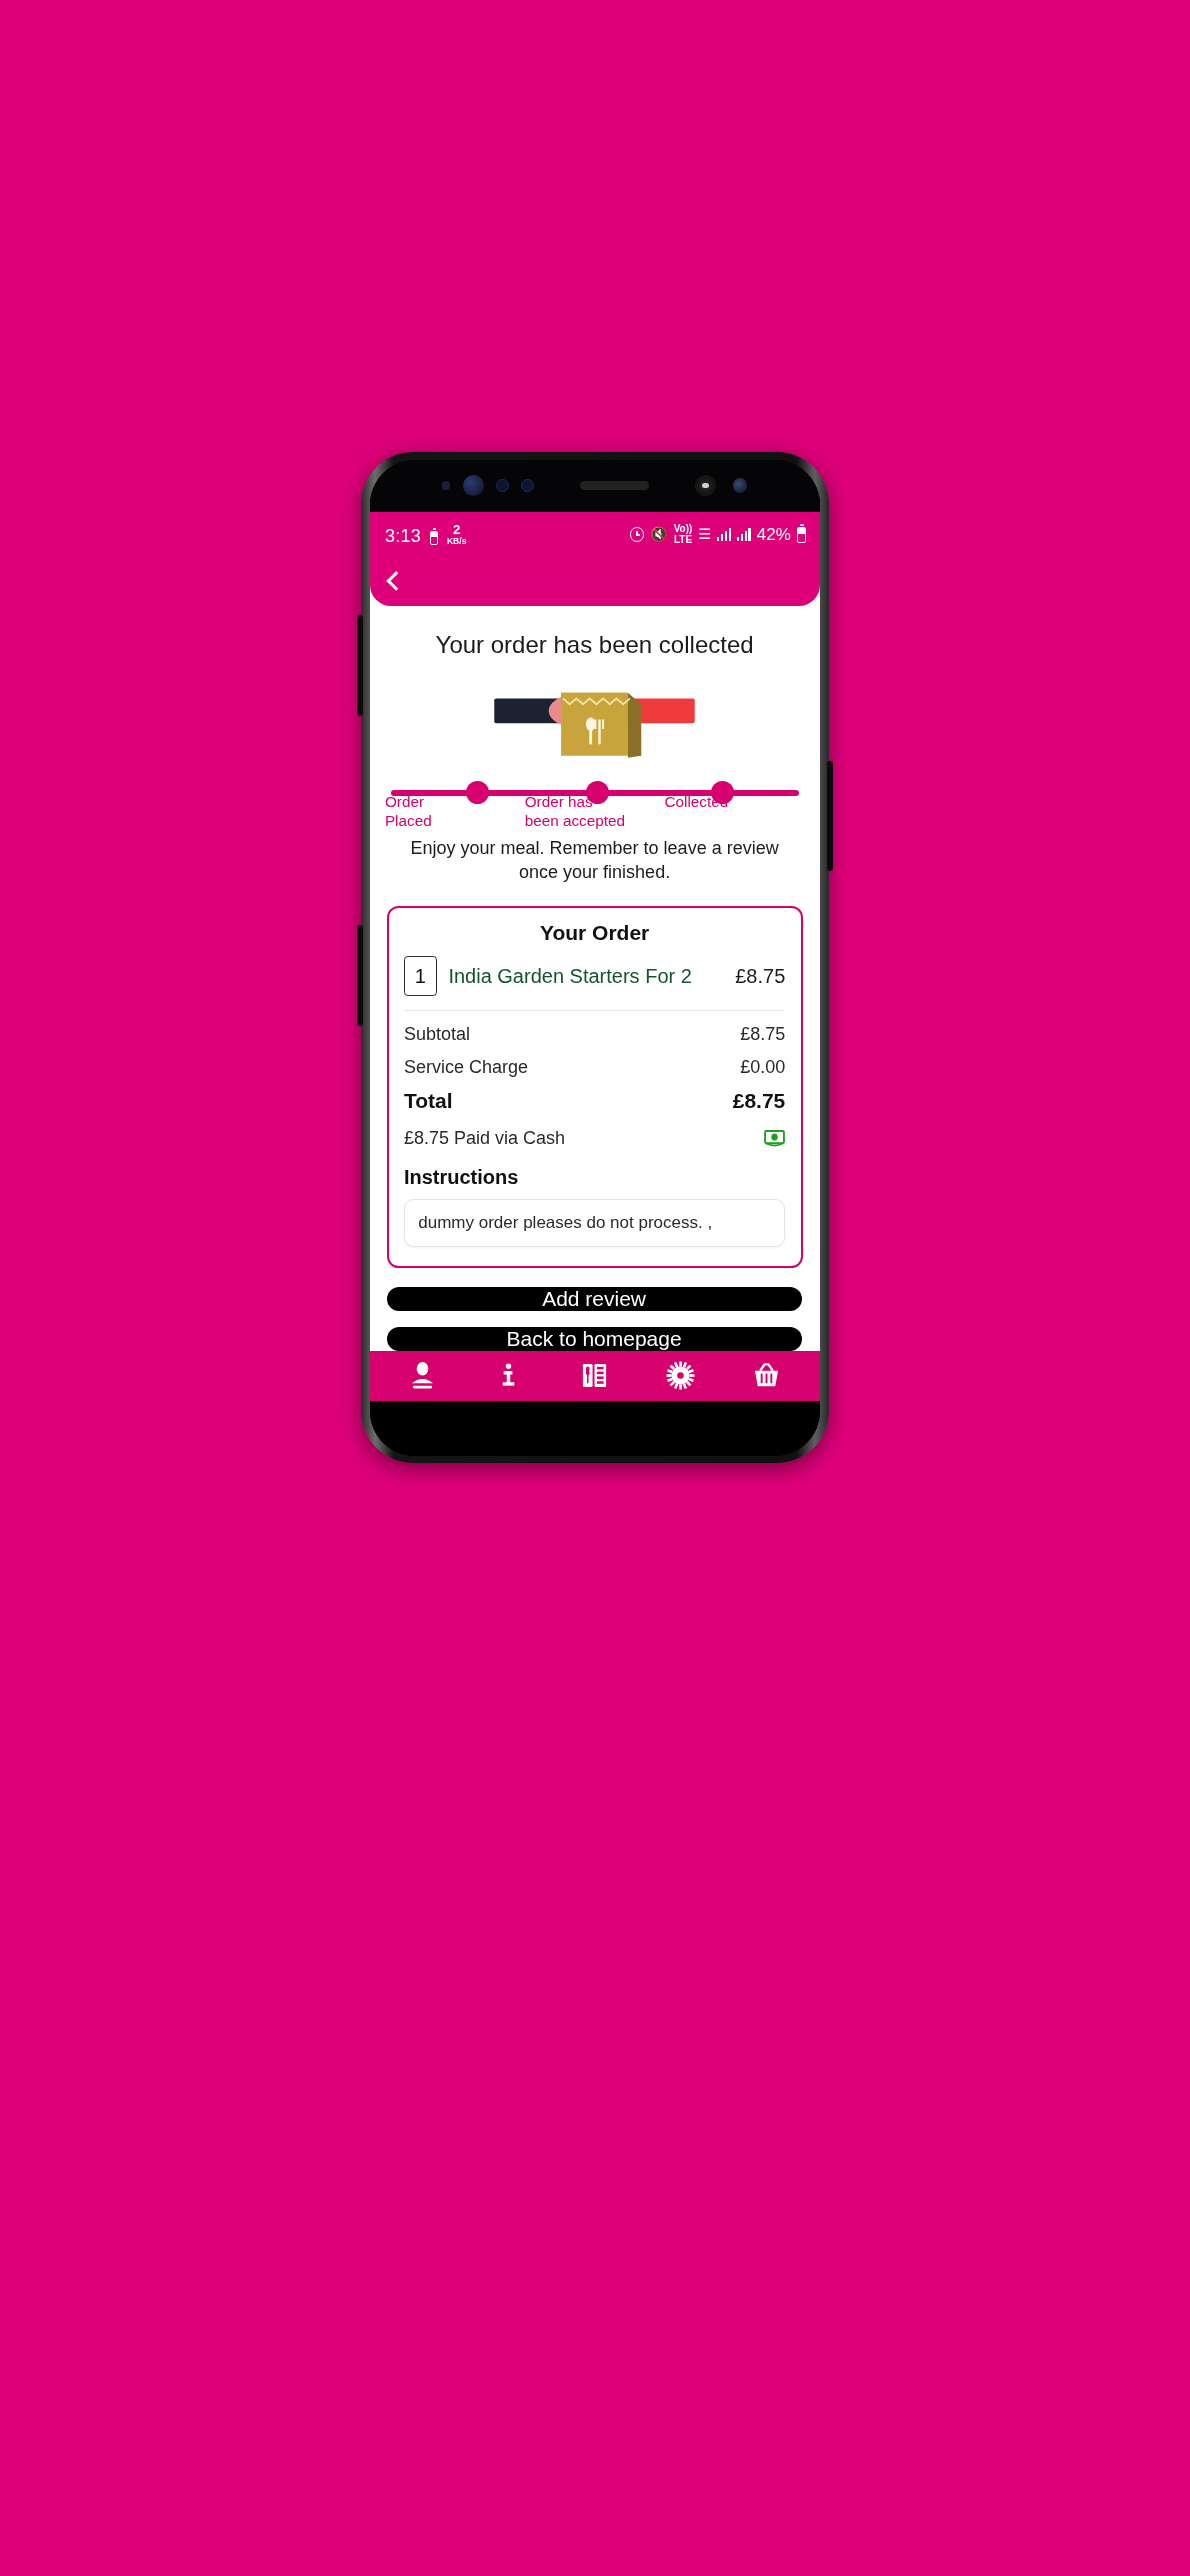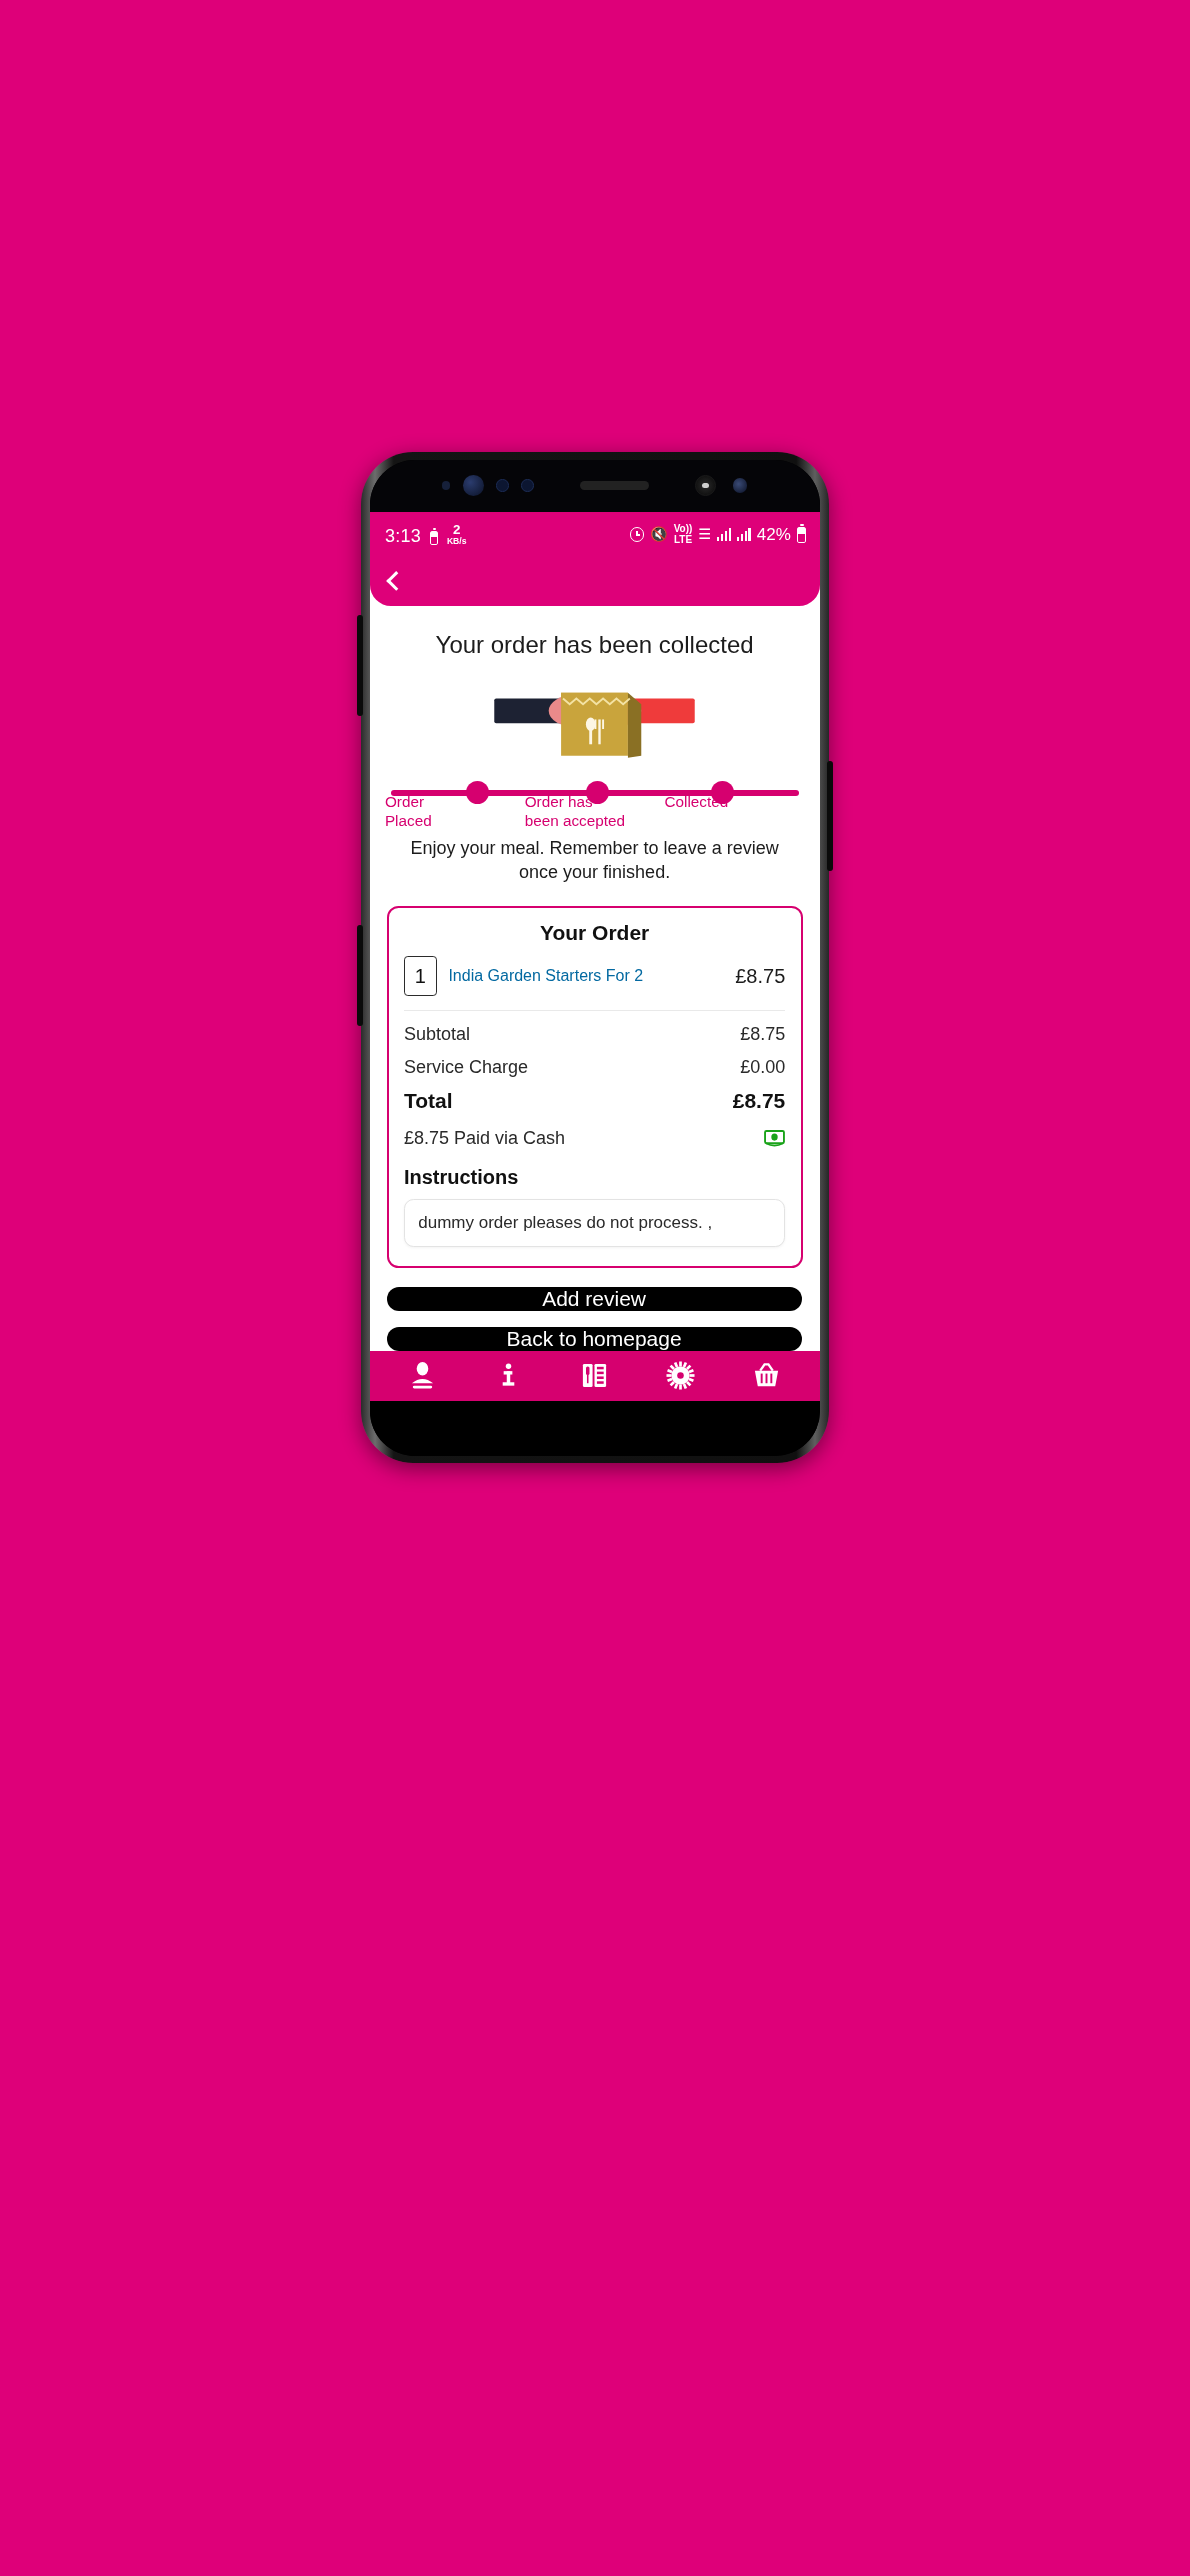--- a/index.html
+++ b/index.html
@@ -185,21 +185,21 @@
     border-radius:11.5px;
     padding:13.4px 15.3px 19px 15.3px;
   }
   .oc-title { text-align:center; font-size:21px; font-weight:bold; color:#111; margin-bottom:11.5px; }
   .oc-item { display:flex; align-items:center; gap:11.5px; padding-bottom:13.4px; border-bottom:1.4px solid #e9e9e9; }
   .qty {
     width:33px; height:40px; border:1.7px solid #2b2b2b; border-radius:3.8px;
     display:flex; align-items:center; justify-content:center;
     font-size:20px; color:#111;
   }
-  .oc-item-name { flex:1; font-size:16px; color:#0369a1; }
+  .oc-item-name { flex:1; font-size:20px; color:#14532d; }
   .oc-item-price { font-size:20px; color:#1c1c1c; }
 
   .oc-row { display:flex; justify-content:space-between; font-size:18px; color:#2a2a2a; margin-top:12px; }
   .oc-row.first { margin-top:13.4px; }
   .oc-row.total { font-size:21px; font-weight:bold; color:#111; margin-top:10.5px; }
   .oc-paid { display:flex; justify-content:space-between; align-items:center; margin-top:15.3px; font-size:18px; color:#2a2a2a; }
   .cash-icon svg { display:block; }
   .oc-instr-label { font-size:20px; font-weight:bold; color:#111; margin-top:17px; }
   .oc-instr-box {
     margin-top:9.6px;

